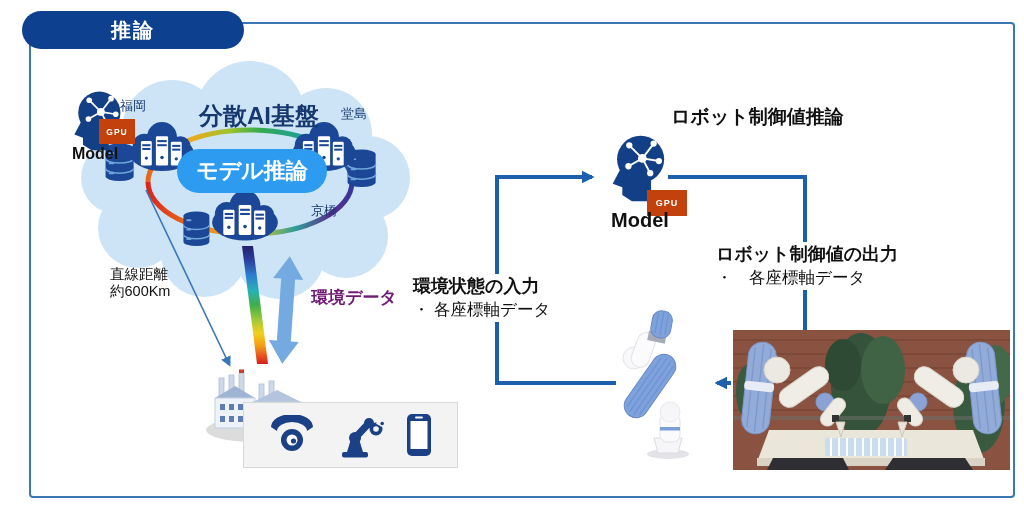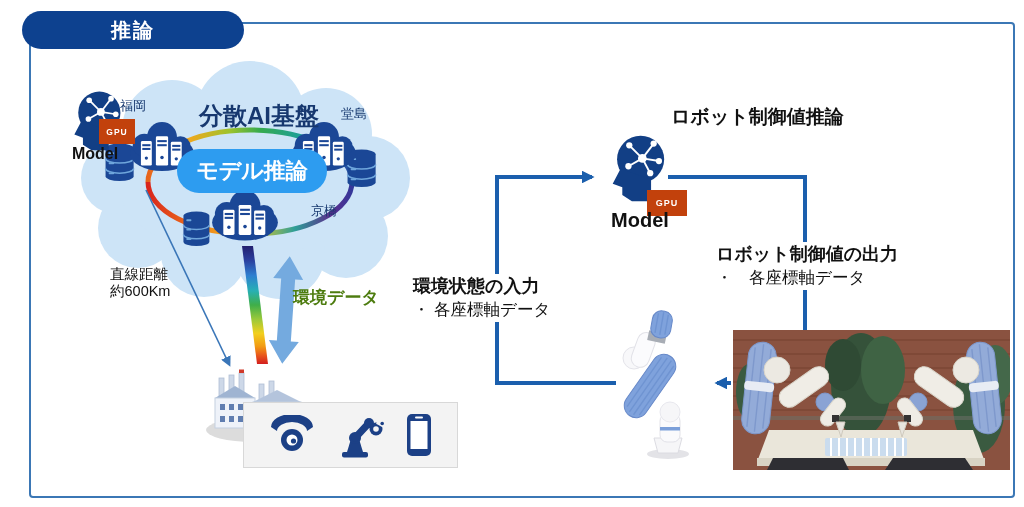--- a/index.html
+++ b/index.html
@@ -10,21 +10,21 @@
   .inf-pill{left:22px;top:11px;width:222px;height:38px;background:#0d418f;border-radius:19px;
             color:#fff;font-size:20px;font-weight:bold;display:flex;align-items:center;justify-content:center;letter-spacing:2px;}
   .city{color:#17386f;font-weight:normal;font-size:13px;}
   .cloud-title{color:#17386f;font-weight:bold;font-size:24px;}
   .model-pill{left:177px;top:149px;width:150px;height:44px;background:#2d9cf0;border-radius:22px;
               color:#fff;font-size:22px;font-weight:bold;display:flex;align-items:center;justify-content:center;}
   .gpu-badge{background:#c2410c;color:#fff;font-weight:bold;display:flex;align-items:center;justify-content:center;
              letter-spacing:1px;}
   .model-label{font-weight:600;color:#111;text-align:center;}
   .note{font-size:14.5px;line-height:17px;color:#111;}
-  .env-label{font-size:17px;font-weight:bold;line-height:21px;text-align:left;color:#4d7c0f;}
+  .env-label{font-size:17px;font-weight:bold;line-height:21px;text-align:right;color:#701a75;}
   .heading{font-size:19px;font-weight:bold;line-height:23px;color:#111;}
   .tblock{background:#fff;padding:1px 6px 2px 2px;}
   .tblock .t{font-size:18px;font-weight:bold;line-height:23px;}
   .tblock .b{font-size:16.5px;line-height:22px;}
   .panel{left:243px;top:402px;width:215px;height:66px;background:#f3f3f3;border:1px solid #d8d8d8;
          display:flex;align-items:center;justify-content:space-around;padding:0 14px;box-sizing:border-box;}
 </style>
 </head>
 <body>
 

